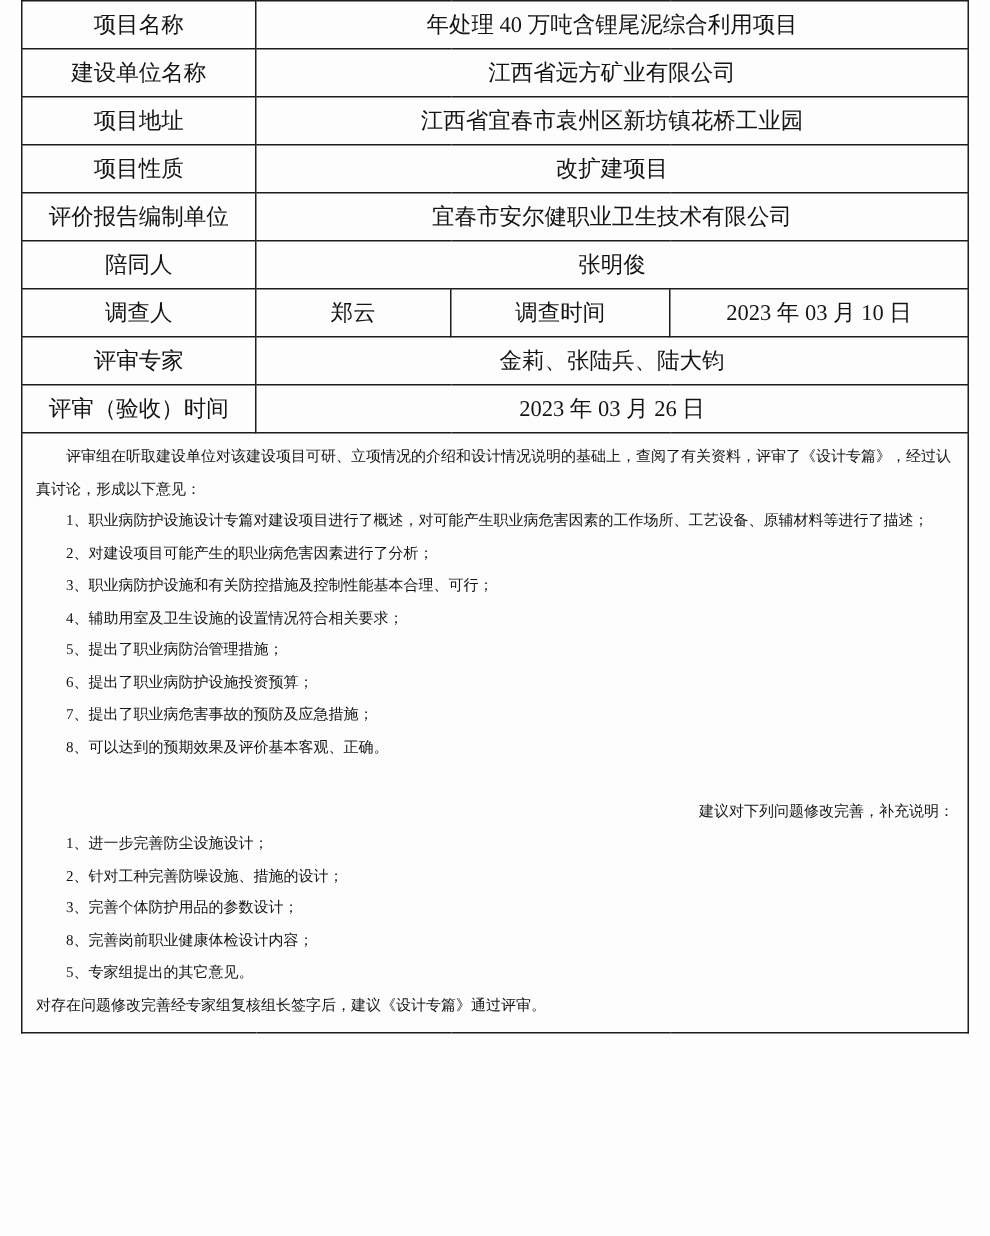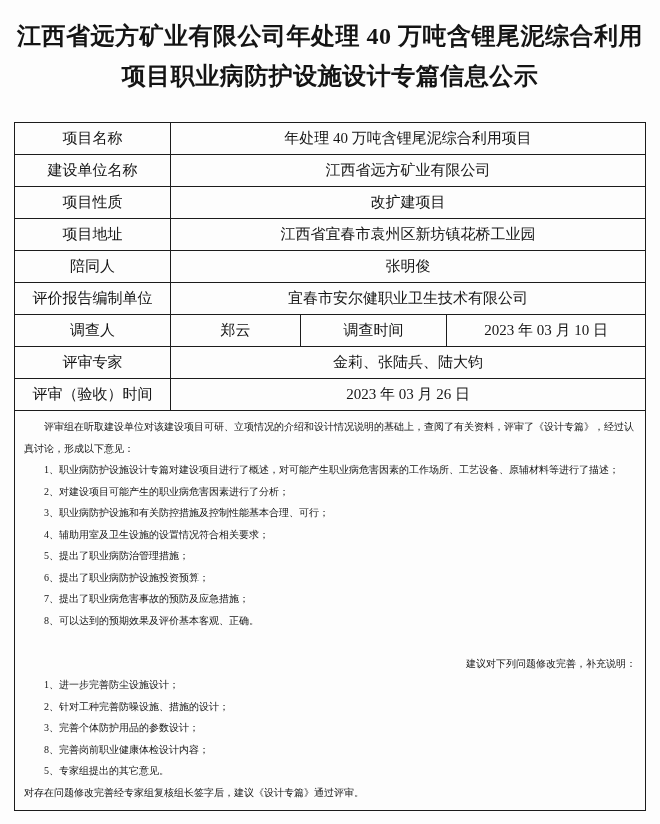--- a/index.html
+++ b/index.html
@@ -61,53 +61,52 @@
     text-indent: 2em;
   }
   td.op p.noindent { text-indent: 0; }
   td.op p.gap { margin-top: 21.5px; text-align: right; }
 </style>
 </head>
 <body>
 
 <div class="page">
 
-  <h1 class="doc-title">江西省远方矿业有限公司年处理 40 万吨含锂尾泥综合利用项目职业病防护设施设计专篇信息公示</h1>
 
   <table class="info-table">
     <colgroup>
       <col class="c1">
         <col class="c2">
         <col class="c3">
         <col class="c4">
     </colgroup>
     <tbody>
       <tr>
         <td>项目名称</td>
         <td colspan="3">年处理 40 万吨含锂尾泥综合利用项目</td>
       </tr>
       <tr>
         <td>建设单位名称</td>
         <td colspan="3">江西省远方矿业有限公司</td>
       </tr>
       <tr>
+        <td>项目地址</td>
+        <td colspan="3">江西省宜春市袁州区新坊镇花桥工业园</td>
+      </tr>
+      <tr>
         <td>项目性质</td>
         <td colspan="3">改扩建项目</td>
       </tr>
       <tr>
-        <td>项目地址</td>
-        <td colspan="3">江西省宜春市袁州区新坊镇花桥工业园</td>
+        <td>评价报告编制单位</td>
+        <td colspan="3">宜春市安尔健职业卫生技术有限公司</td>
       </tr>
       <tr>
         <td>陪同人</td>
         <td colspan="3">张明俊</td>
-      </tr>
-      <tr>
-        <td>评价报告编制单位</td>
-        <td colspan="3">宜春市安尔健职业卫生技术有限公司</td>
       </tr>
       <tr>
         <td>调查人</td>
         <td>郑云</td>
         <td>调查时间</td>
         <td>2023 年 03 月 10 日</td>
       </tr>
       <tr>
         <td>评审专家</td>
         <td colspan="3">金莉、张陆兵、陆大钧</td>

